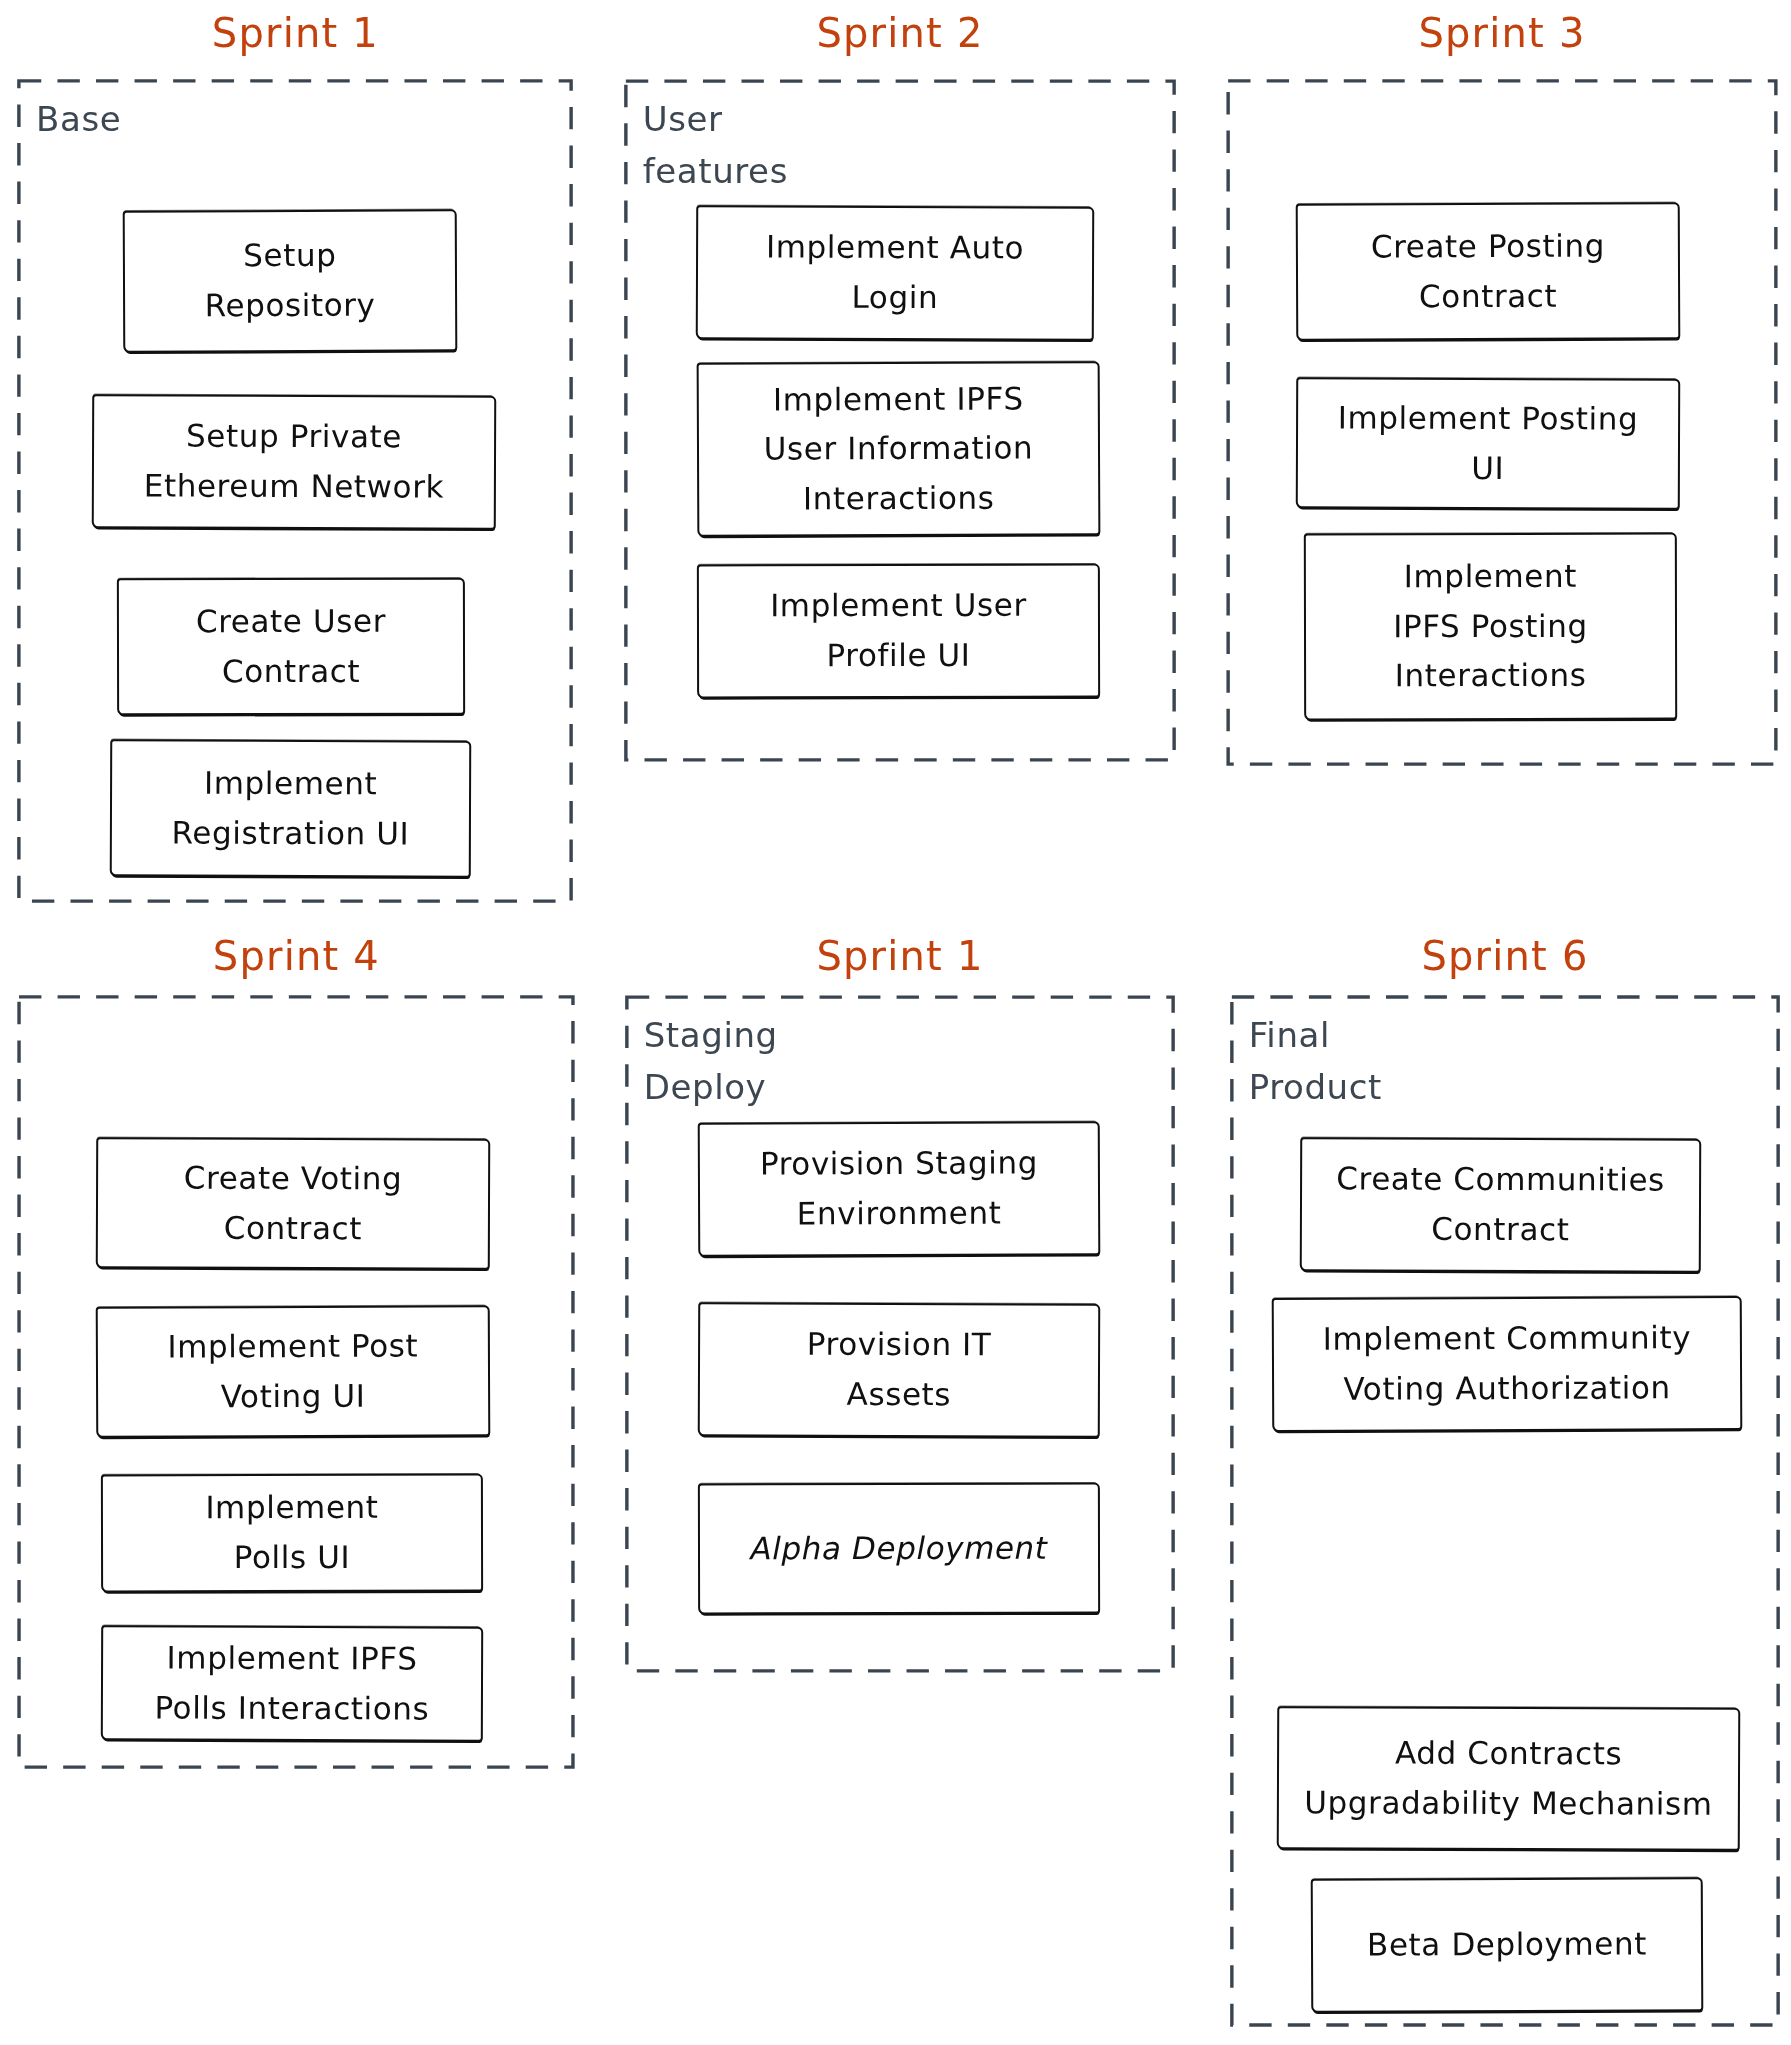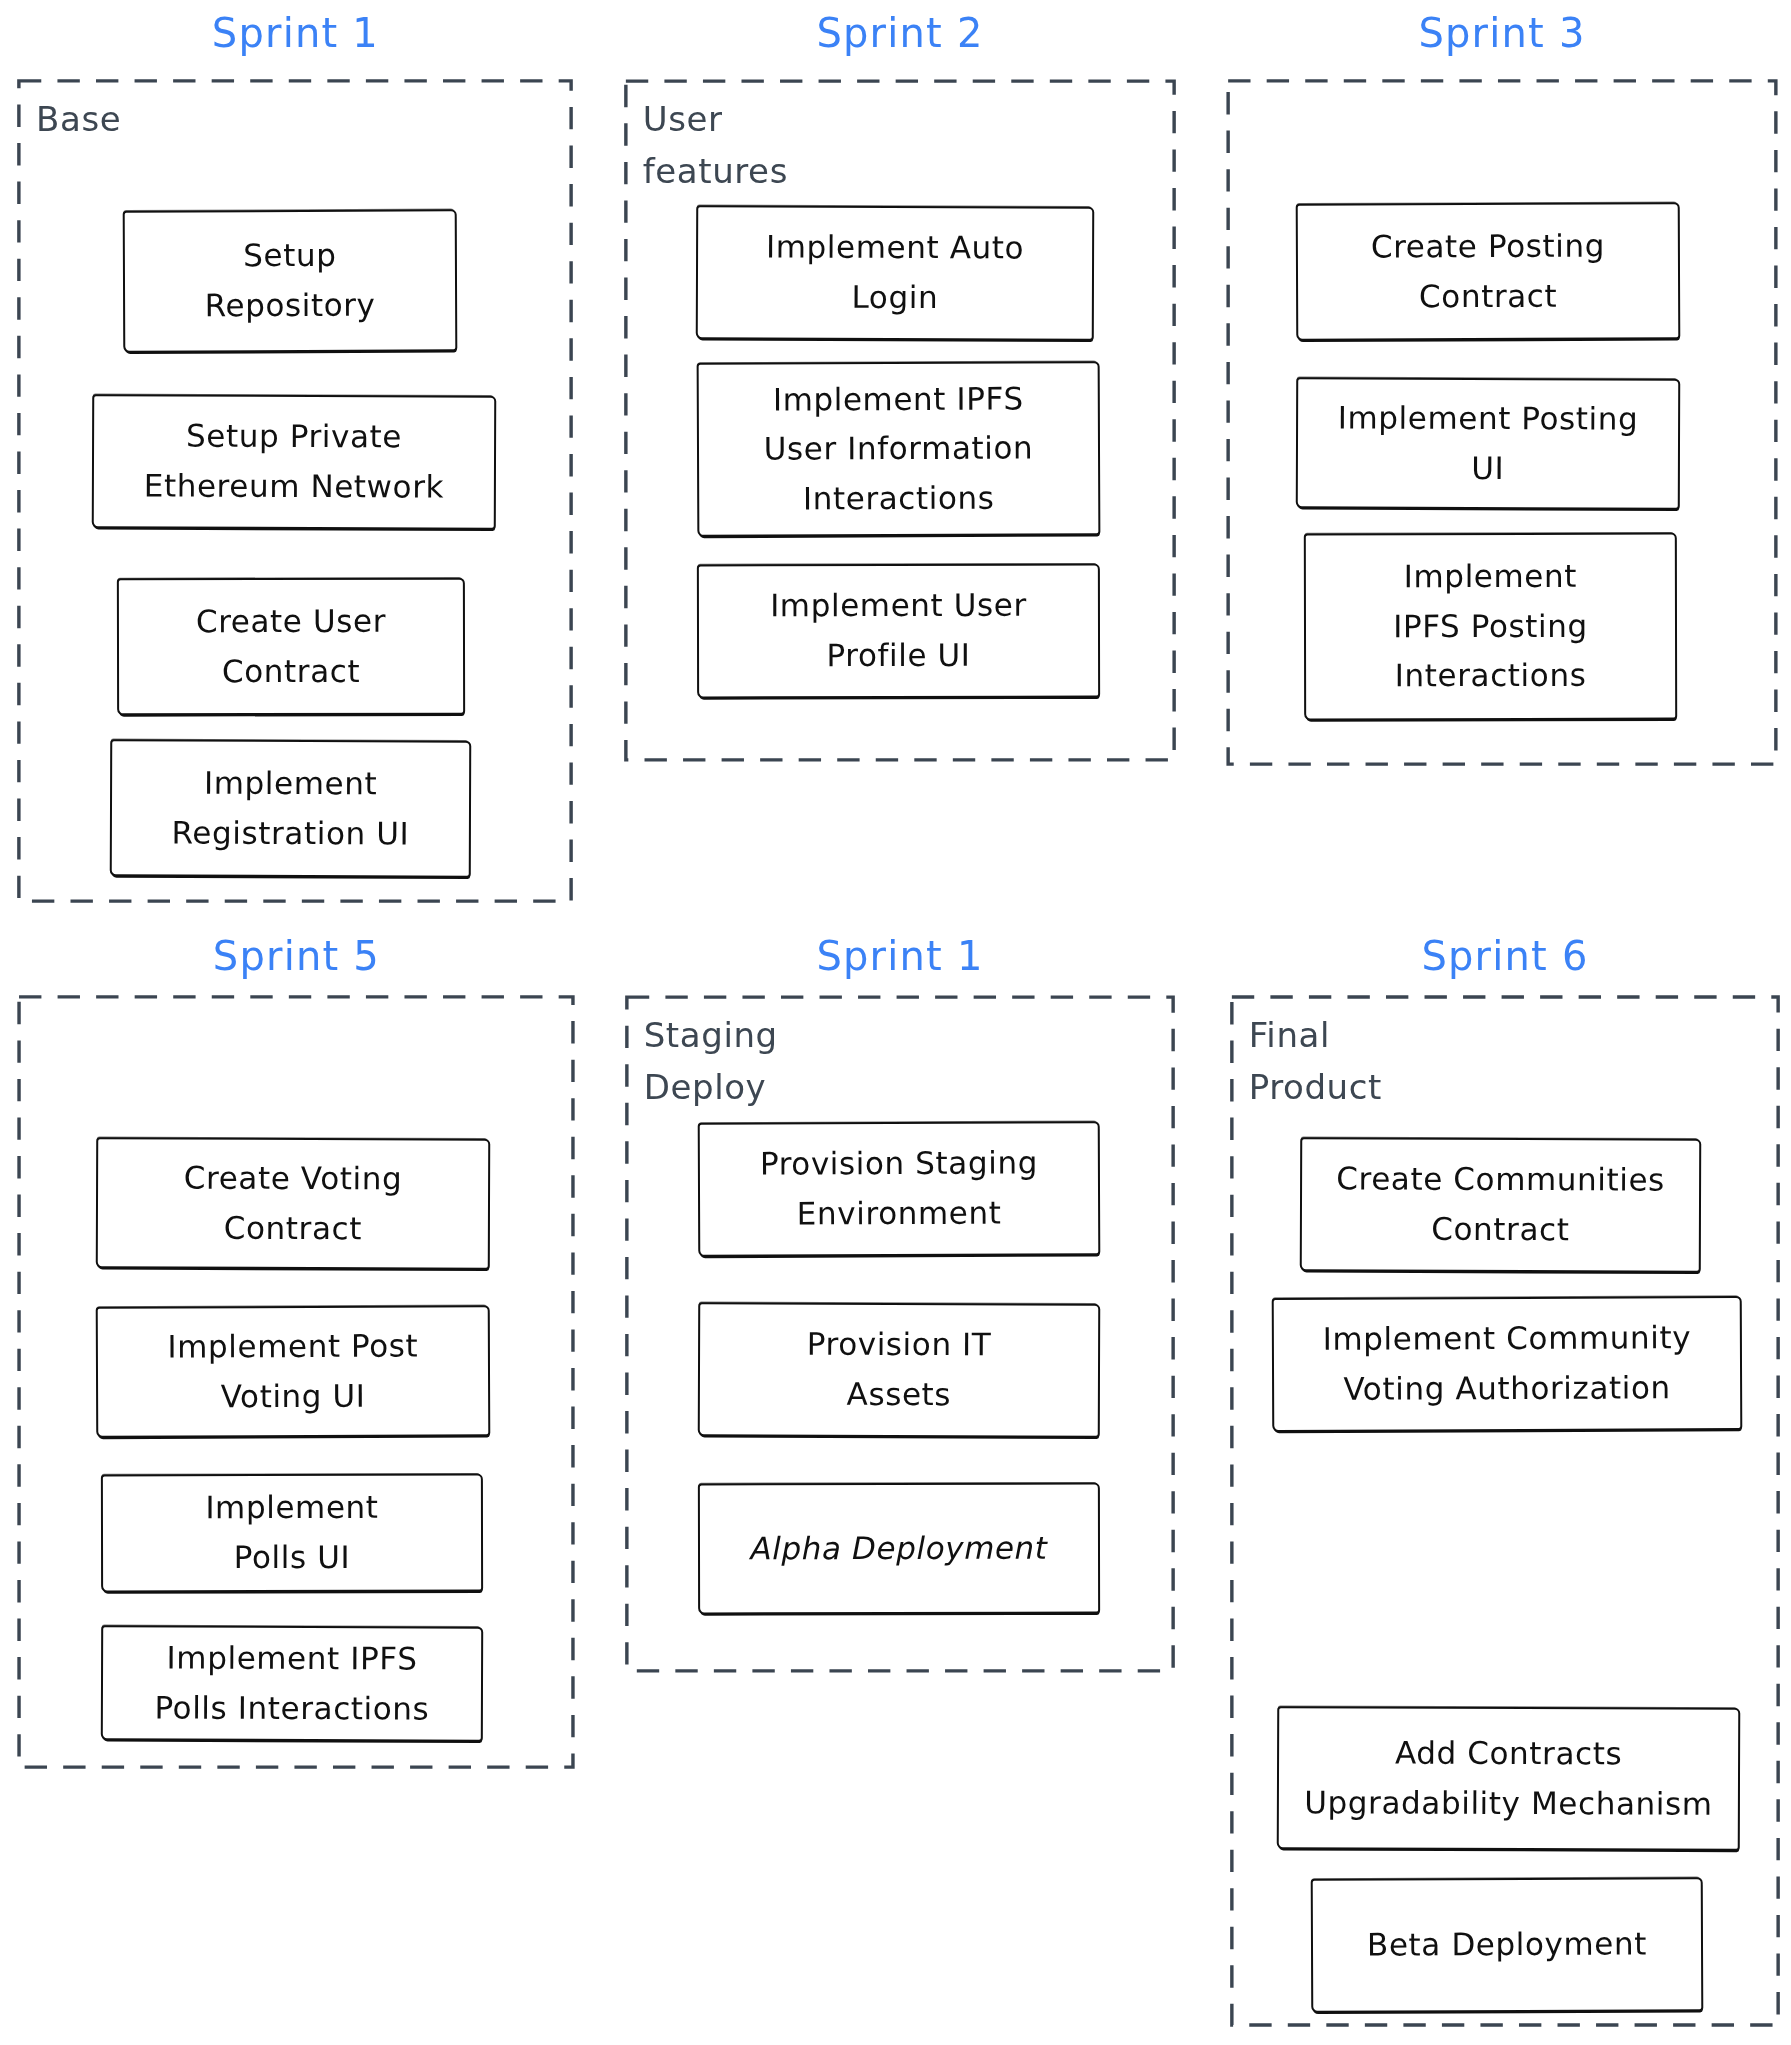--- a/index.html
+++ b/index.html
@@ -12,21 +12,21 @@
     width: 1791px;
     height: 2046px;
     font-family: "DejaVu Sans", "Liberation Sans", sans-serif;
     overflow: hidden;
   }
   .sprint-title {
     position: absolute;
     text-align: center;
     font-size: 40px;
     letter-spacing: 1.2px;
-    color: #3b82f6;
+    color: #c2410c;
     white-space: pre-line;
   }
   .group {
     position: absolute;
   }
   .group > svg.dashed-frame {
     position: absolute;
     left: 0; top: 0;
     width: 100%; height: 100%;
     pointer-events: none;
@@ -62,21 +62,21 @@
   .task.r0 { transform: rotate(-0.25deg); }
   .task.r1 { transform: rotate(0.22deg); }
   .task.r2 { transform: rotate(-0.12deg); }
 </style>
 </head>
 <body>
 
 <div class="sprint-title" style="left:17.4px; top:10px; width:556px;">Sprint 1</div>
 <div class="sprint-title" style="left:624px; top:10px; width:552px;">Sprint 2</div>
 <div class="sprint-title" style="left:1226px; top:10px; width:552px;">Sprint 3</div>
-<div class="sprint-title" style="left:17.4px; top:933px; width:558px;">Sprint 5</div>
+<div class="sprint-title" style="left:17.4px; top:933px; width:558px;">Sprint 4</div>
 <div class="sprint-title" style="left:625px; top:933px; width:550px;">Sprint 1</div>
 <div class="sprint-title" style="left:1230px; top:933px; width:550px;">Sprint 6</div>
 
 <div class="group" style="left:17.4px; top:79px; width:556px; height:824px;">
   <svg class="dashed-frame" viewBox="0 0 894 1325">
     <rect x="3" y="3" width="888" height="1319" fill="none" stroke="#3b4551" stroke-width="5.5" stroke-dasharray="36 26"></rect>
   </svg>
   <div class="group-label">Base</div>
   <div class="task r0" style="left:106px; top:131px; width:334px; height:142px;">Setup
 Repository</div>

